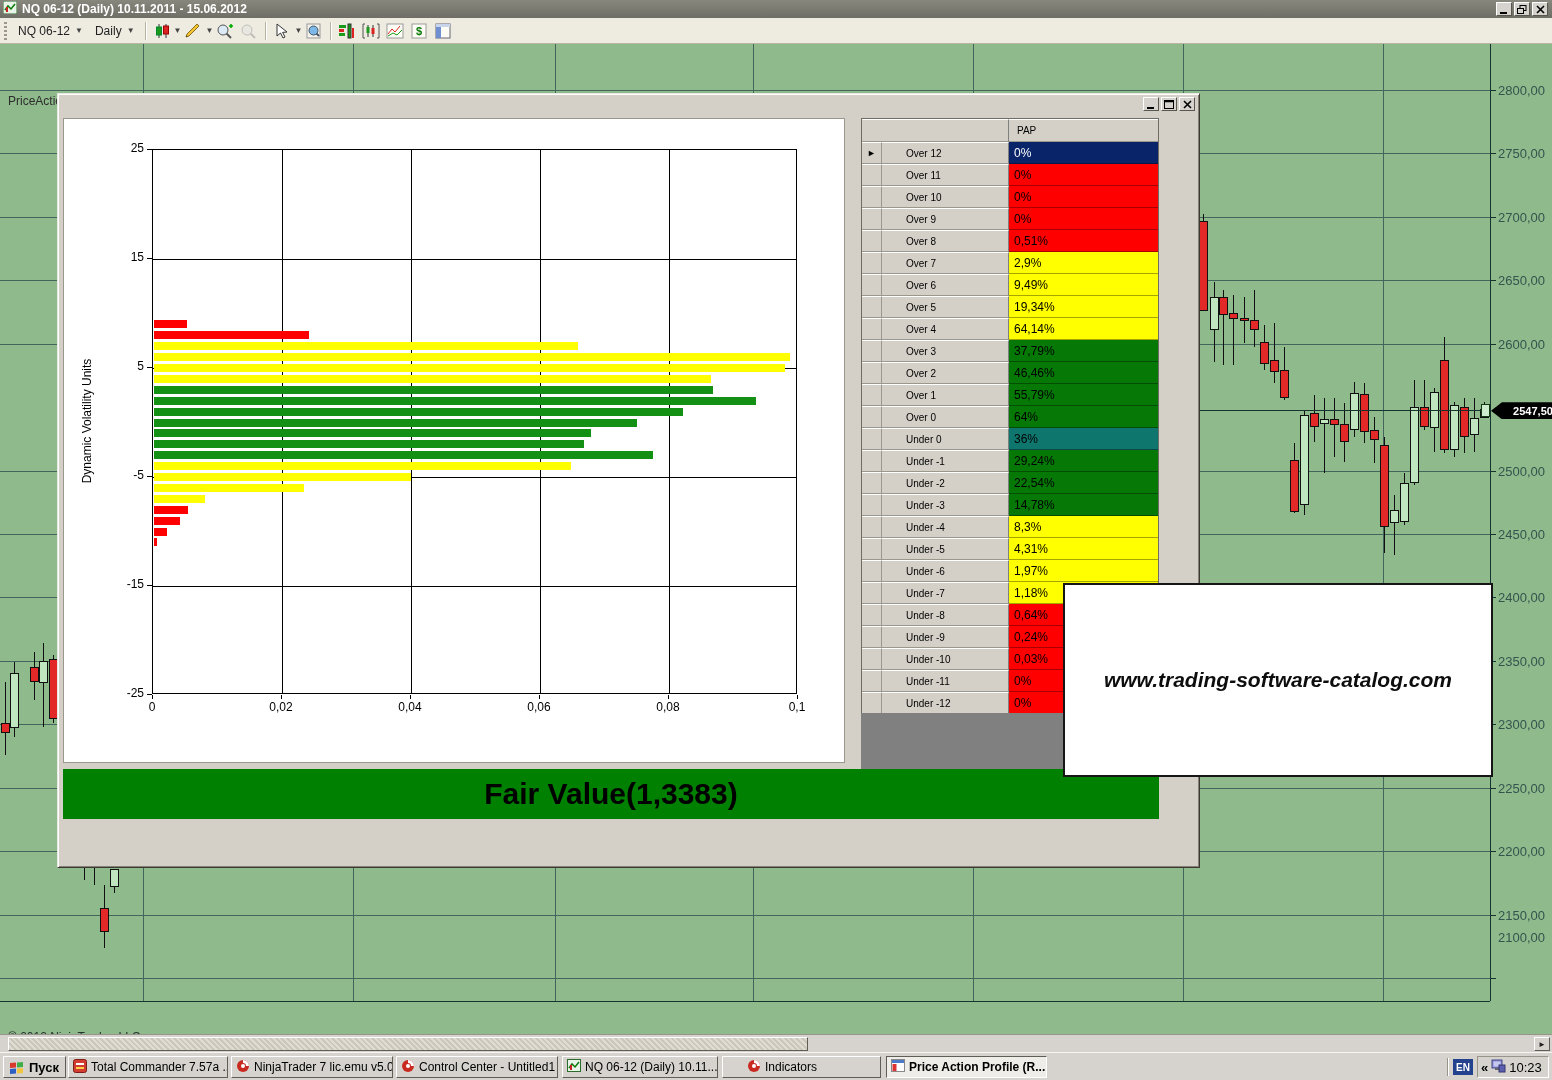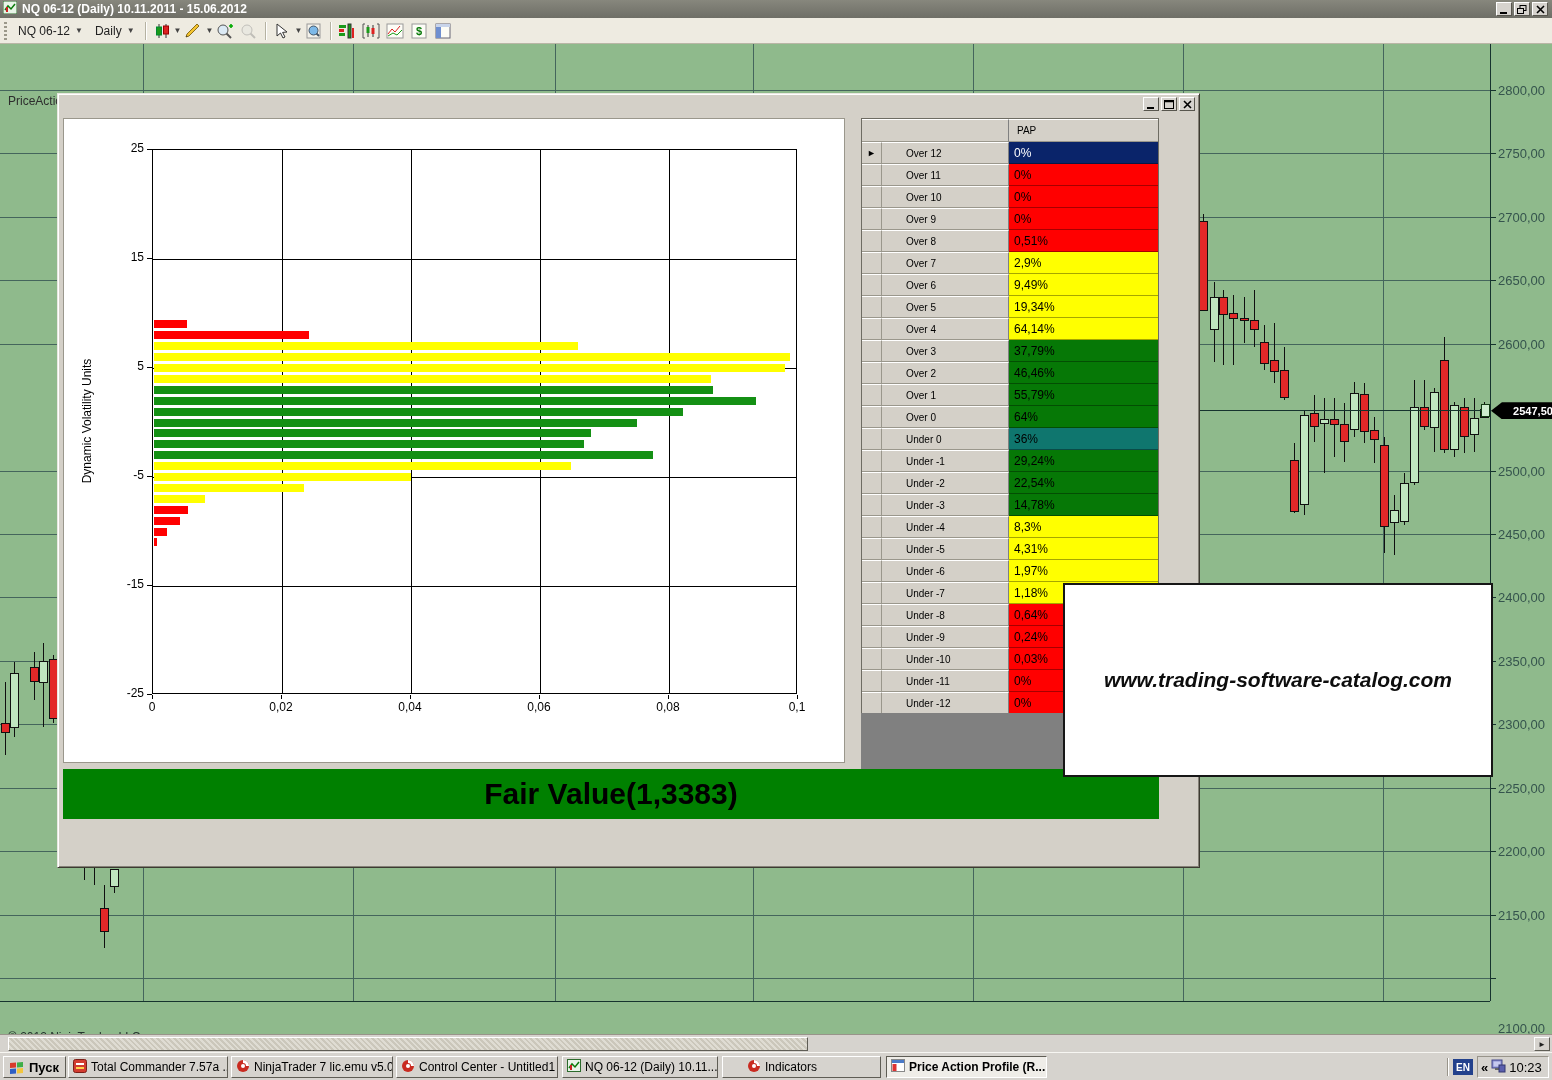--- a/index.html
+++ b/index.html
@@ -265,21 +265,21 @@
       <div class="ptick" style="top: 743.73px;"></div>
       <div class="pricelabel" style="top: 736.73px;">2250,00</div>
       <div class="gridh" style="left: 0px; top: 807.16px; width: 1490px;"></div>
       <div class="ptick" style="top: 807.16px;"></div>
       <div class="pricelabel" style="top: 800.16px;">2200,00</div>
       <div class="gridh" style="left: 0px; top: 870.59px; width: 1490px;"></div>
       <div class="ptick" style="top: 870.59px;"></div>
       <div class="pricelabel" style="top: 863.59px;">2150,00</div>
       <div class="gridh" style="left: 0px; top: 934.02px; width: 1490px;"></div>
       <div class="ptick" style="top: 934.02px;"></div>
-      <div class="pricelabel" style="top: 977px;">2100,00</div>
+      <div class="pricelabel" style="top: 886px;">2100,00</div>
       <div class="gridv" style="left: 143px; top: 0px; height: 957px;"></div>
       <div class="mtick" style="left: 143px;"></div>
       <div class="monthlabel" style="left: 143px;">дек</div>
       <div class="gridv" style="left: 353px; top: 0px; height: 957px;"></div>
       <div class="mtick" style="left: 353px;"></div>
       <div class="monthlabel" style="left: 353px;">12</div>
       <div class="gridv" style="left: 555px; top: 0px; height: 957px;"></div>
       <div class="mtick" style="left: 555px;"></div>
       <div class="monthlabel" style="left: 555px;">фев</div>
       <div class="gridv" style="left: 753px; top: 0px; height: 957px;"></div>

